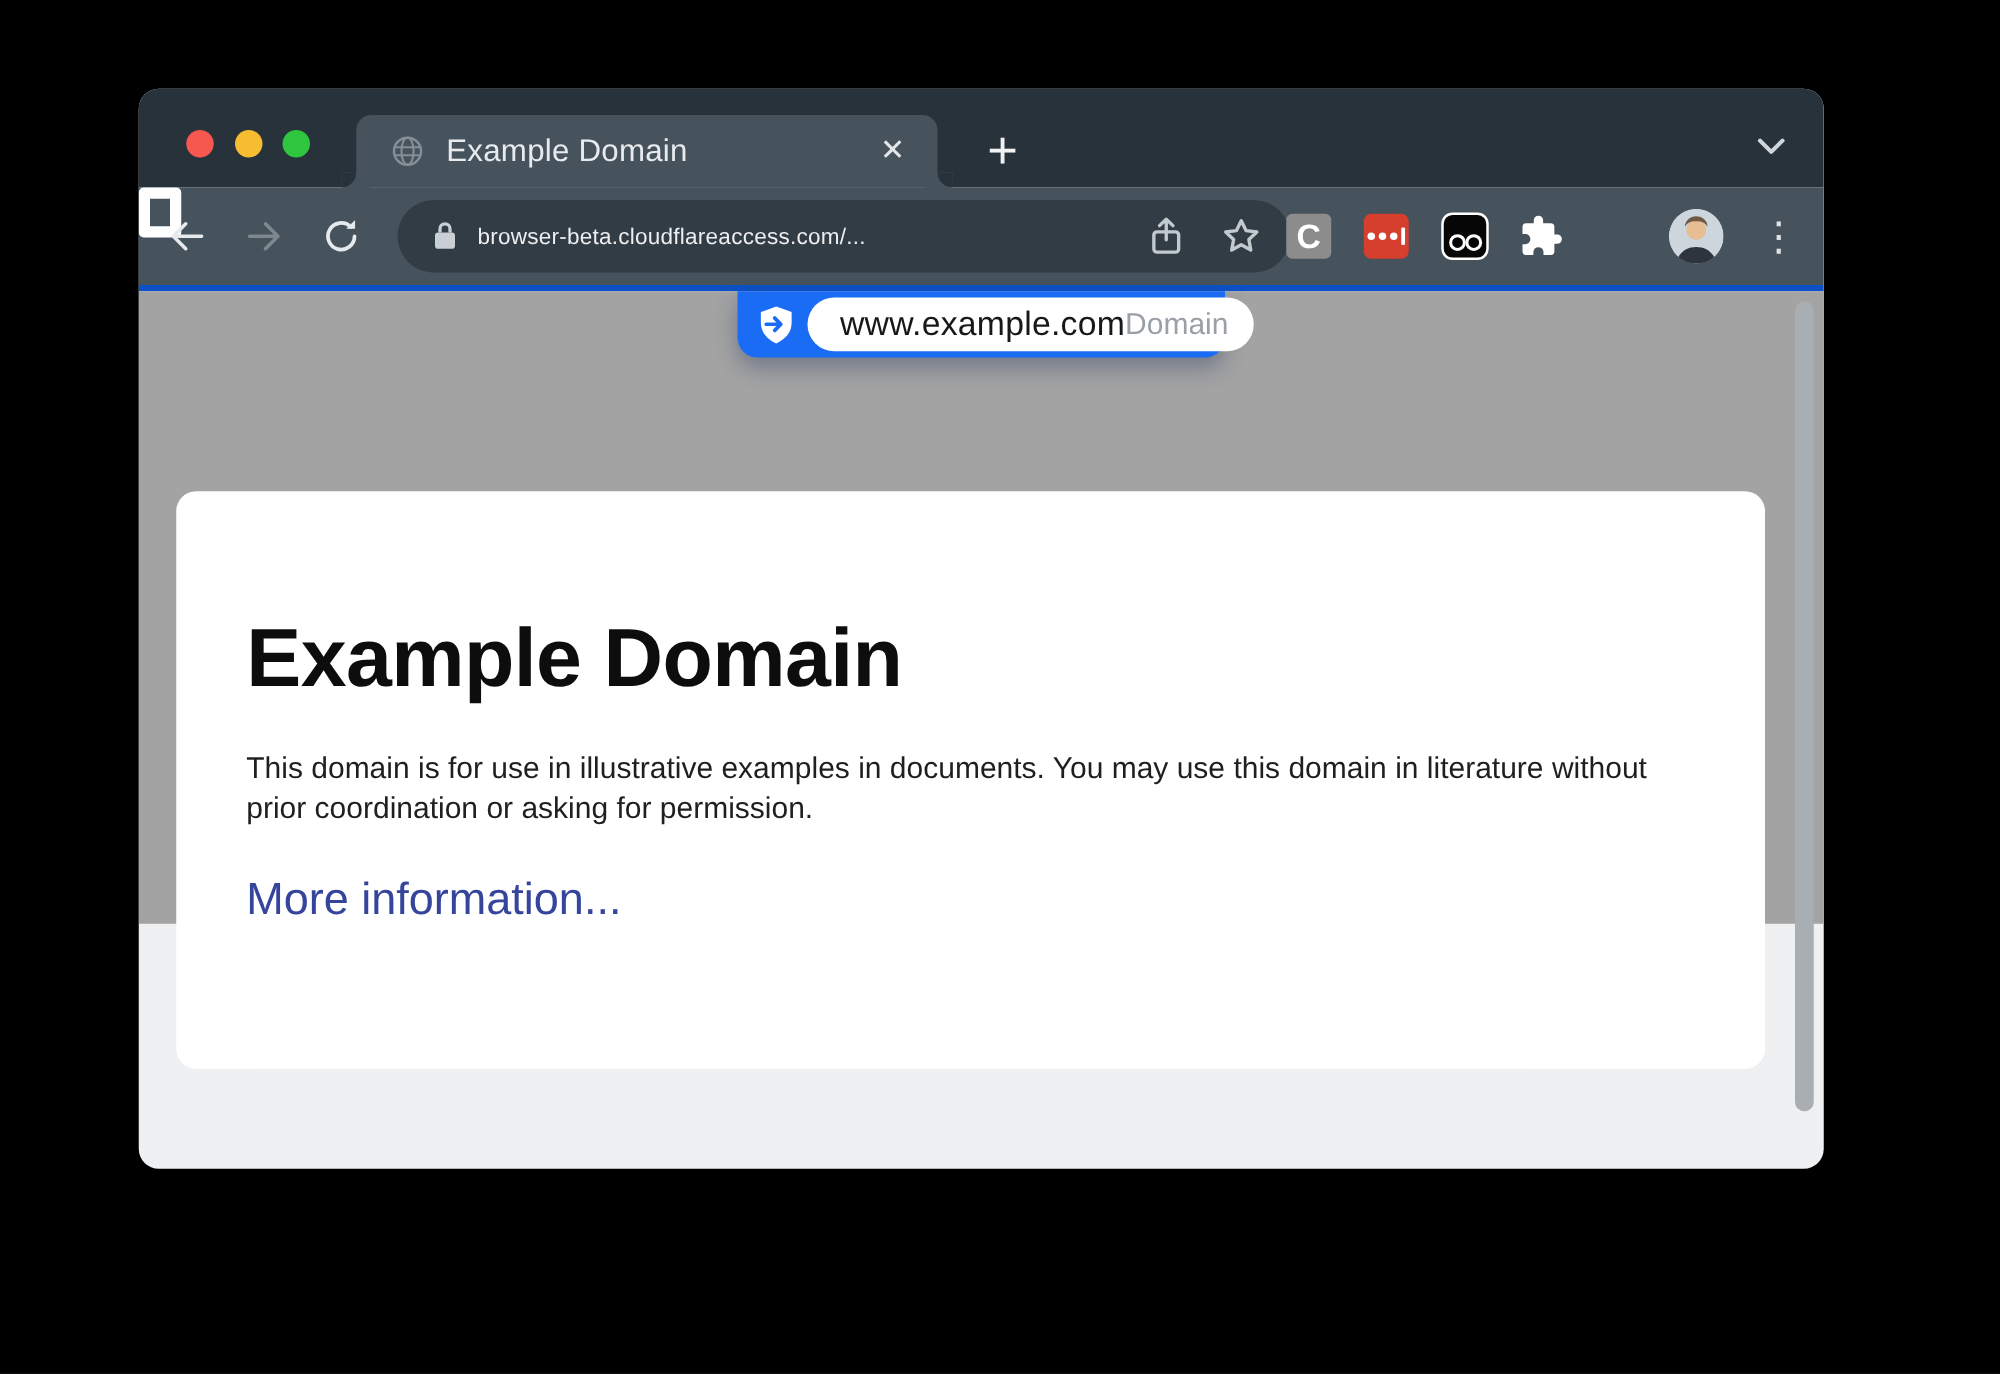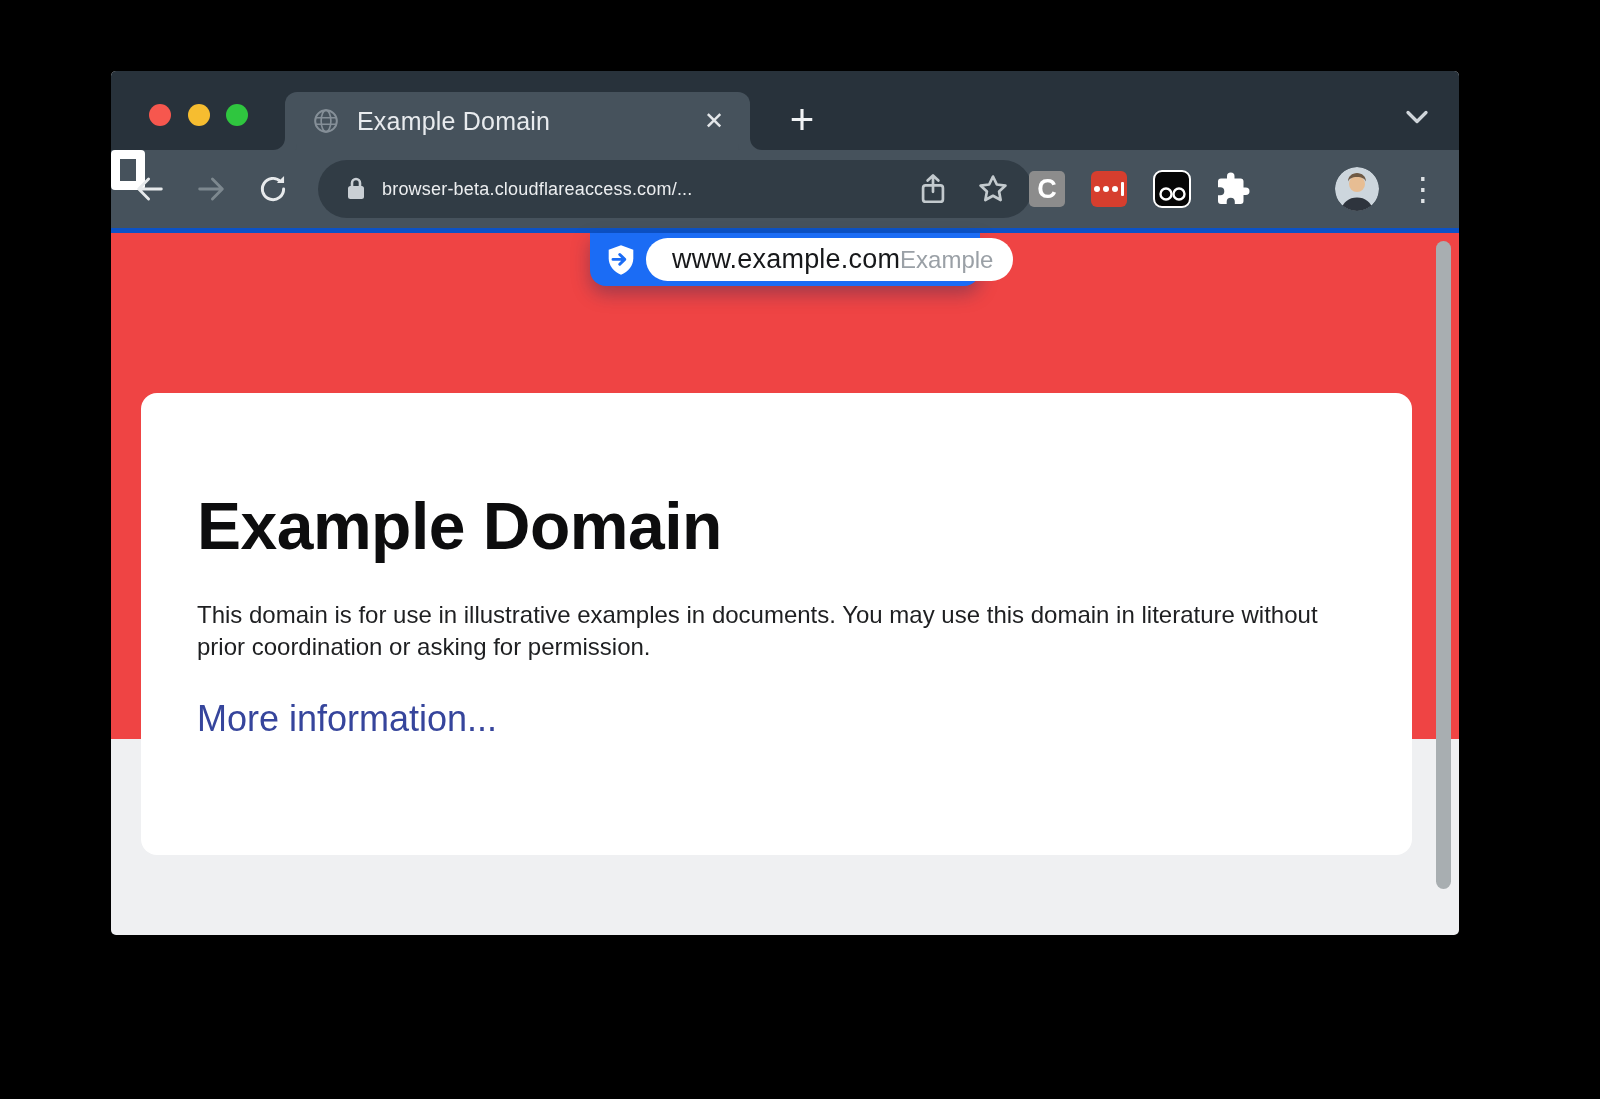--- a/index.html
+++ b/index.html
@@ -1,20 +1,20 @@
 <!DOCTYPE html>
 <html><head>
 <meta charset="utf-8">
 <style>
   * { margin:0; padding:0; box-sizing:border-box; }
   html,body { width:1600px; height:1099px; background:#000; overflow:hidden;
               font-family:"Liberation Sans","DejaVu Sans",sans-serif; }
 
   .window { position:absolute; left:111px; top:71px; width:1348px; height:864px;
-            border-radius:5px; overflow:hidden; background:#eff0f2;
+            border-radius:16px; overflow:hidden; background:#eff0f2;
             box-shadow:0 20px 60px rgba(0,0,0,.6); }
 
   
   .tabstrip { position:absolute; left:0; top:0; width:100%; height:79px; background:#28323b; }
   .traffic { position:absolute; top:33px; width:22px; height:22px; border-radius:50%; }
   .t-red { left:38px; background:#f6574e; }
   .t-yellow { left:77px; background:#f6bd30; }
   .t-green { left:115px; background:#2fc63f; }
 
   .tab { position:absolute; left:174px; top:21px; width:465px; height:58px;
@@ -60,21 +60,21 @@
   .ext-panel .inner { width:16px; height:22px; background:#46525c; }
   .avatar { position:absolute; left:1224px; top:17px; width:44px; height:44px; border-radius:50%;
             overflow:hidden; cursor:pointer; }
   .kebab { position:absolute; left:1292px; top:17px; width:40px; height:44px; color:#dfe3e6;
            font-size:32px; line-height:44px; text-align:center; cursor:pointer; letter-spacing:0; }
 
   
   .bluebar { position:absolute; left:0; top:157px; width:100%; height:5px; background:#0c52c6; }
 
   
-  .viewport { position:absolute; left:0; top:162px; width:100%; height:506px; background:#ef4444; }
+  .viewport { position:absolute; left:0; top:162px; width:100%; height:506px; background:#a3a3a3; }
 
   .iso-pill { position:absolute; left:479px; top:0; width:390px; height:53px; background:#1b6cf5;
               border-radius:0 0 16px 16px; display:flex; align-items:center;
               box-shadow:0 8px 18px rgba(20,40,90,.35); cursor:pointer; }
   .iso-shield { margin-left:16px; width:30px; height:32px; flex:none; }
   .iso-host-pill { margin-left:10px; margin-right:15px; flex:1; height:43px; background:#fff;
                    border-radius:22px; display:flex; align-items:center; padding:0 20px 0 26px; }
   .iso-host { color:#17181a; font-size:27px; letter-spacing:.2px; flex:1; }
   .iso-expand { color:#9aa0a6; font-size:24px; cursor:pointer; }
 
@@ -190,21 +190,21 @@
 
   <div class="viewport">
 
     <div class="iso-pill">
       <svg class="iso-shield" viewBox="0 0 24 26">
         <path d="M12 1l10 3.6v7c0 6.2-4.2 10.8-10 13.4C6.2 22.4 2 17.8 2 11.6v-7z" fill="#fff"></path>
         <path d="M5.5 12.5h9M11 8.5l4 4-4 4" fill="none" stroke="#1b6cf5" stroke-width="2.4" stroke-linecap="round" stroke-linejoin="round"></path>
       </svg>
       <div class="iso-host-pill">
         <span class="iso-host">www.example.com</span>
-        <span class="iso-expand">Example</span>
+        <span class="iso-expand">Domain</span>
       </div>
     </div>
 
     <div class="card">
       <h1>Example Domain</h1>
       <p>This domain is for use in illustrative examples in documents. You may use this domain in literature without prior coordination or asking for permission.</p>
       <a href="#">More information...</a>
     </div>
 
     <div class="scroll-thumb"></div>

